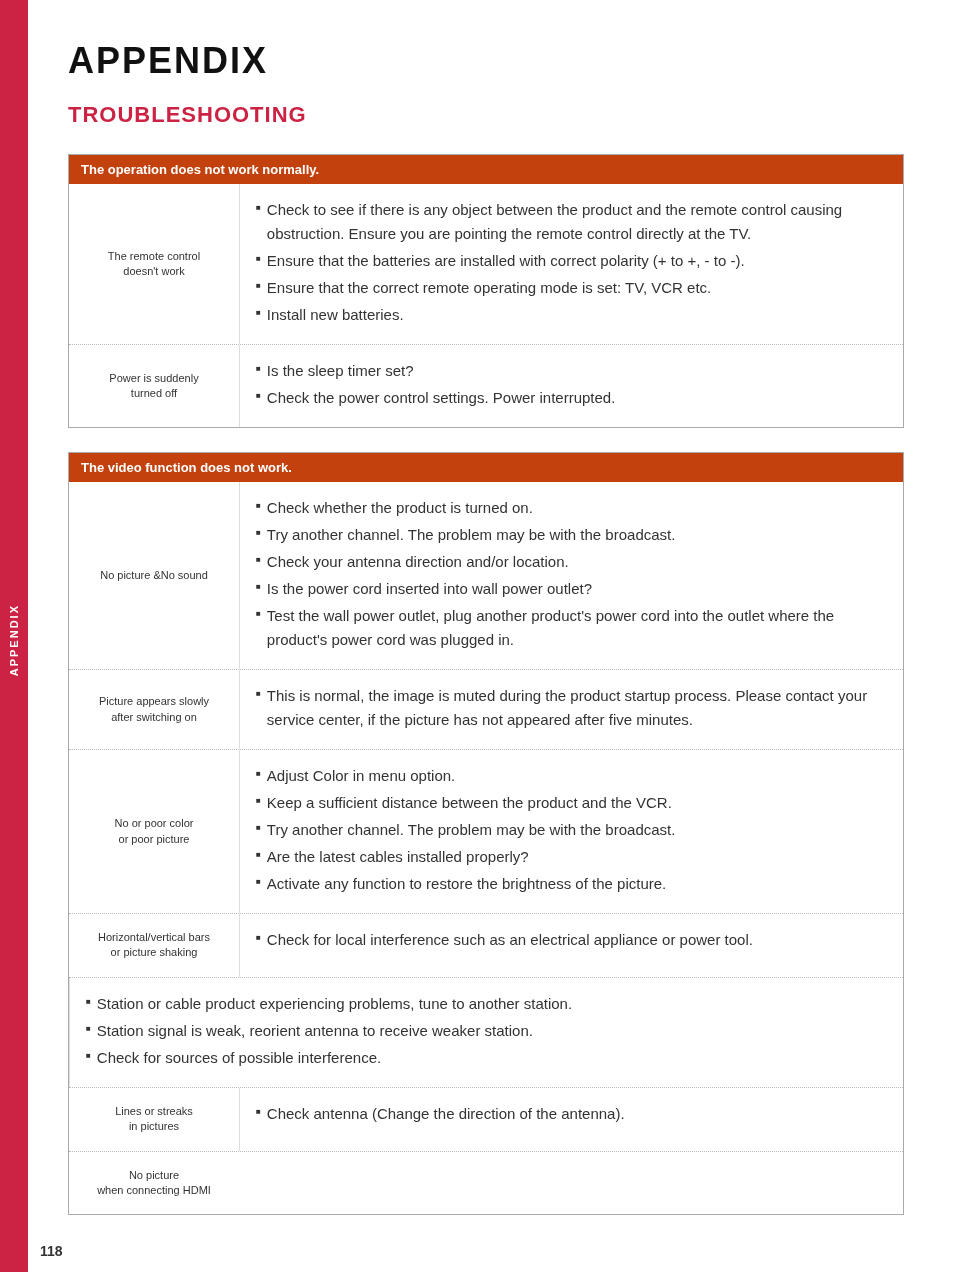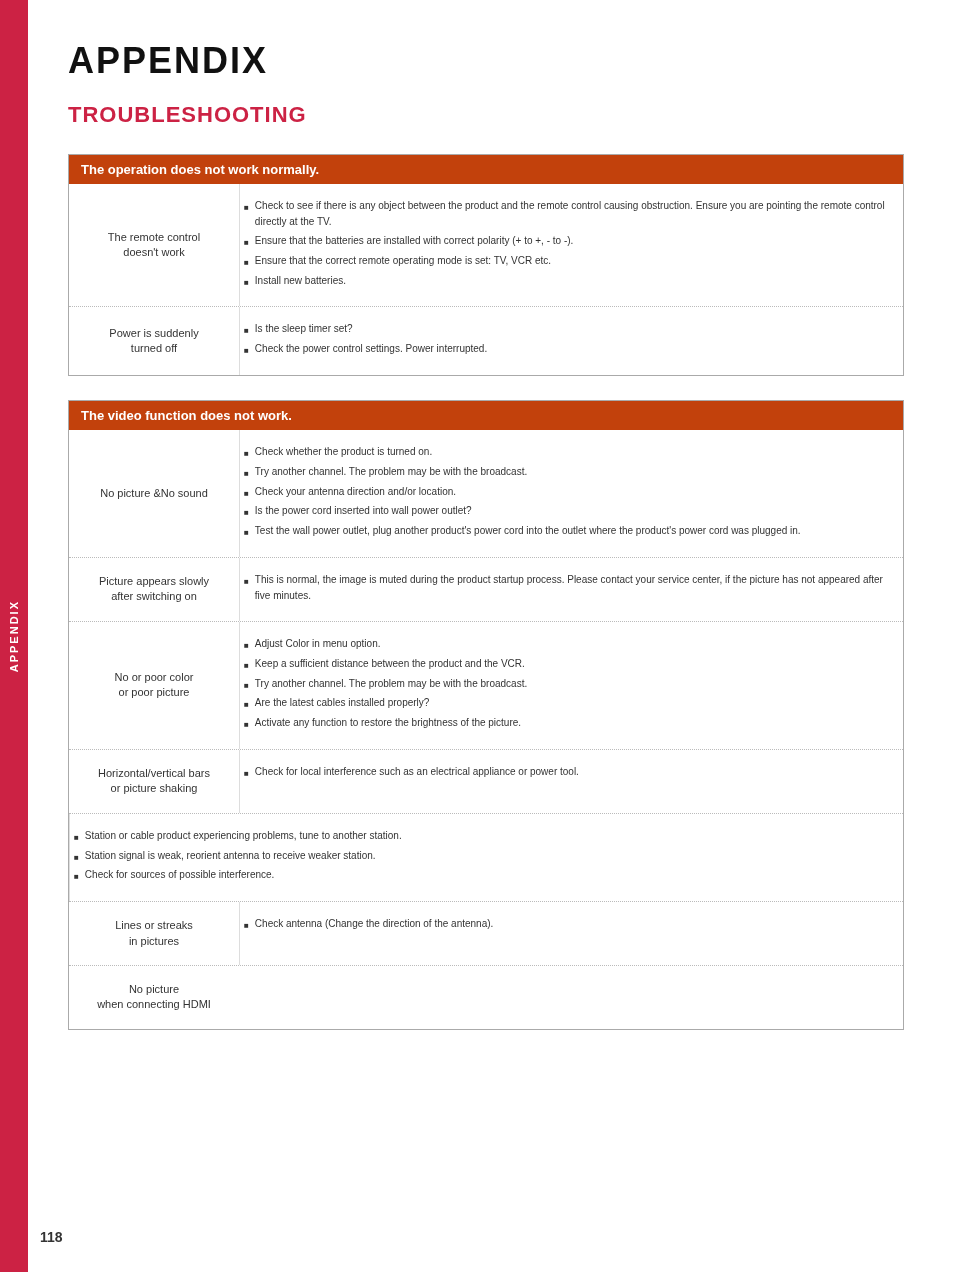--- a/index.html
+++ b/index.html
@@ -85,23 +85,23 @@
       font-size: 11px;
       color: #333;
       line-height: 1.4;
       display: flex;
       align-items: center;
       justify-content: center;
     }
 
     .trouble-solutions {
       flex: 1;
-      padding: 14px 4px;
+      padding: 14px 16px;
       line-height: 1.6;
-      font-size: 10px;
+      font-size: 15px;
       color: #333;
       border-left: 1px solid #ddd;
     }
 
     .bullet-item {
       display: flex;
       align-items: flex-start;
       margin-bottom: 3px;
     }
 
@@ -109,21 +109,21 @@
       content: '■';
       font-size: 8px;
       margin-right: 6px;
       margin-top: 4px;
       flex-shrink: 0;
       color: #333;
     }
 
     .page-number {
       position: absolute;
-      bottom: 27px;
+      bottom: 20px;
       left: 40px;
       font-size: 14px;
       font-weight: bold;
       color: #333;
       text-align: right;
     }
 
     .table-wrapper {
       border: 1px solid #aaa;
       margin-bottom: 24px;

